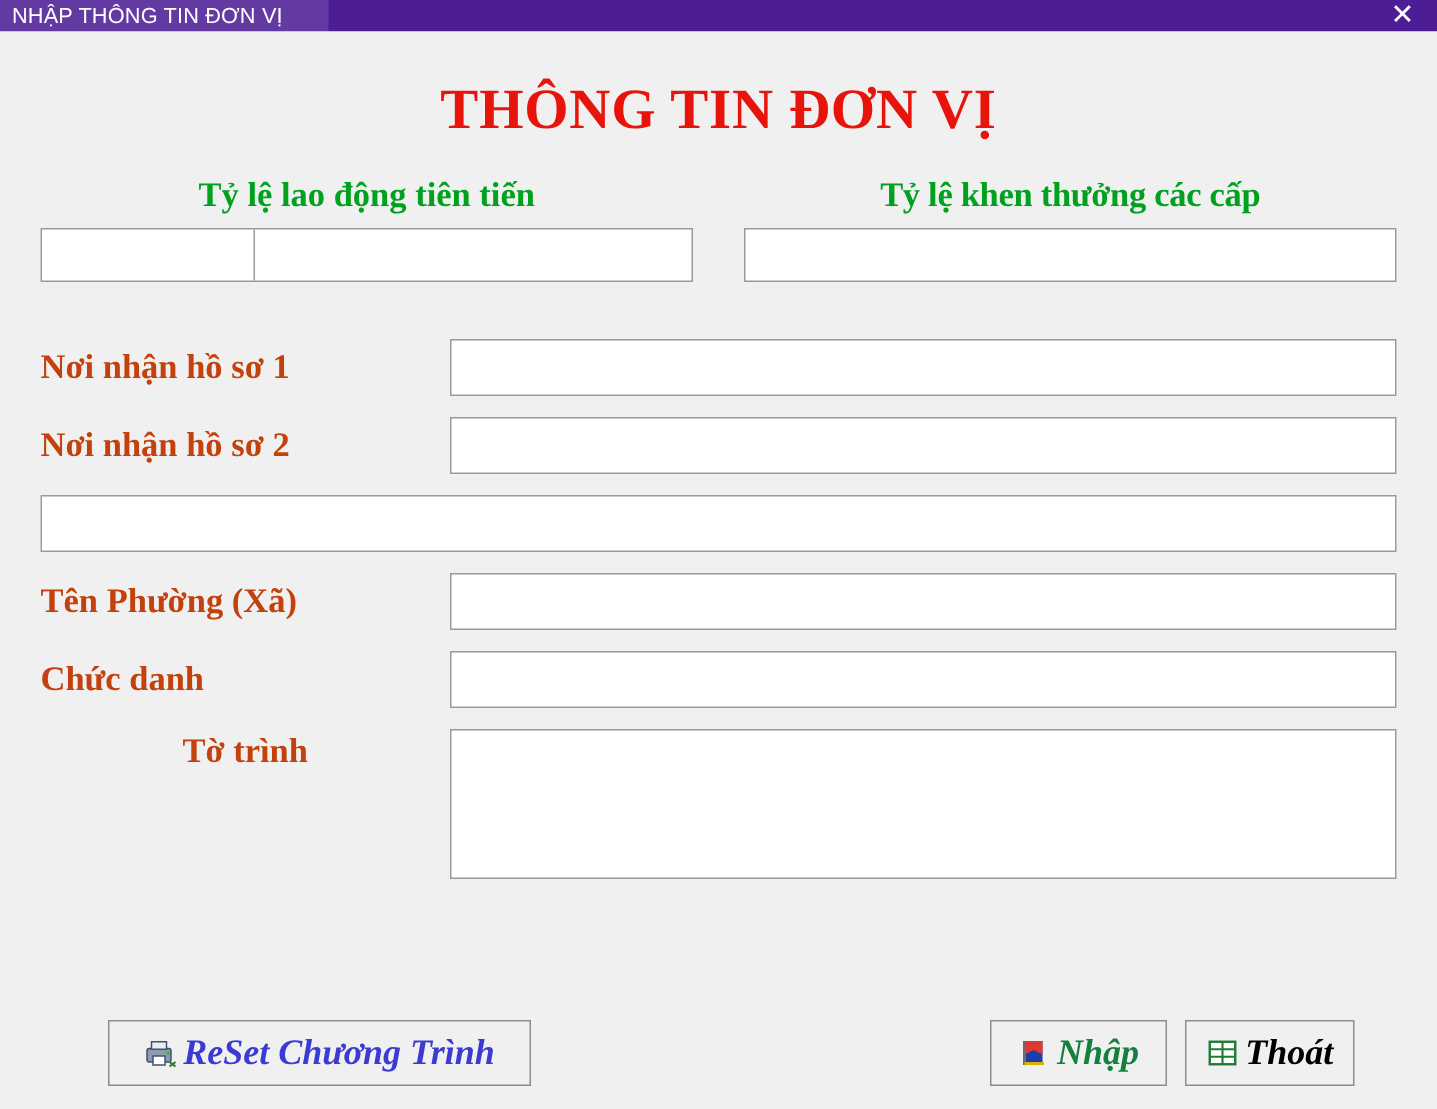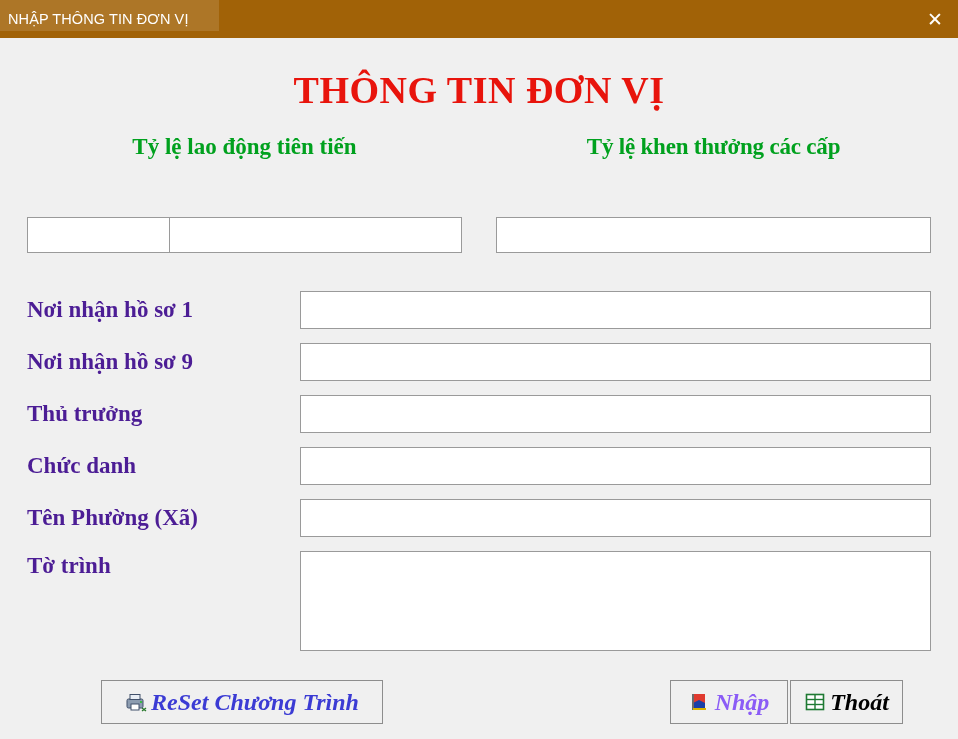--- a/index.html
+++ b/index.html
@@ -16,22 +16,22 @@
   .window {
     width: 958px;
     height: 739px;
     position: relative;
     background: #f0f0f0;
     display: flex;
     flex-direction: column;
   }
   
   .titlebar {
-    height: 38px;
-    background: #a16207;
+    height: 21px;
+    background: #4c1d95;
     display: flex;
     align-items: center;
     justify-content: space-between;
     flex: 0 0 auto;
     position: relative;
   }
   .titlebar-text {
     color: #ffffff;
     font-size: 14.5px;
     padding-left: 8px;
@@ -78,21 +78,20 @@
     display: flex;
     margin-top: 22px;
     padding: 0 27px;
     gap: 34px;
   }
   .ratio-col {
     flex: 1 1 0;
     display: flex;
     flex-direction: column;
     align-items: center;
-    gap: 48px;
   }
   .ratio-label {
     color: #00a11e;
     font-family: "Liberation Serif", serif;
     font-weight: bold;
     font-size: 23px;
     white-space: nowrap;
     margin-bottom: 9px;
     text-align: center;
   }
@@ -129,21 +128,21 @@
     padding: 0 27px 0 27px;
   }
   .field-row {
     display: flex;
     align-items: flex-start;
     margin-bottom: 14px;
   }
   .field-label {
     width: 273px;
     flex: 0 0 273px;
-    color: #4c1d95;
+    color: #c2410c;
     font-family: "Liberation Serif", serif;
     font-weight: bold;
     font-size: 23px;
     line-height: 1.1;
     padding-top: 6px;
     white-space: nowrap;
   }
   .field-input {
     flex: 1 1 auto;
     height: 38px;
@@ -154,21 +153,21 @@
     font-size: 17px;
     padding: 0 5px;
     outline: none;
   }
   .field-input.tall {
     height: 100px;
     resize: none;
     padding-top: 4px;
     line-height: 1.3;
   }
-  .field-row.textarea-row .field-label { padding-top: 2px; }
+  .field-row.textarea-row .field-label { padding-top: 2px; text-align: center; }
 
   
   .button-bar {
     position: absolute;
     left: 0;
     right: 0;
     bottom: 14px;
     height: 46px;
     padding: 0 27px;
     box-sizing: border-box;
@@ -184,29 +183,29 @@
     justify-content: center;
     gap: 4px;
     padding: 0 12px;
     box-sizing: border-box;
     font-family: "Liberation Serif", serif;
     font-weight: bold;
     font-style: italic;
     font-size: 24px;
   }
   #btn-reset {
-    margin-left: 74px;
+    margin-left: 45px;
     color: #3b3bd4;
     min-width: 282px;
   }
   .spacer { flex: 1 1 auto; }
   #btn-nhap {
-    color: #8b5cf6;
+    color: #15803d;
     min-width: 118px;
-    margin-right: 2px;
+    margin-right: 12px;
   }
   #btn-thoat {
     color: #000000;
     min-width: 113px;
     margin-right: 28px;
     text-align: center;
   }
   .btn-icon {
     display: inline-block;
     width: 22px;
@@ -254,36 +253,35 @@
     </div>
 
     <div class="fields">
 
       <div class="field-row">
         <div class="field-label">Nơi nhận hồ sơ 1</div>
         <input class="field-input" type="text" value="" style="">
       </div>
 
       <div class="field-row">
-        <div class="field-label">Nơi nhận hồ sơ 9</div>
-        <input class="field-input" type="text" value="" style="">
-      </div>
-
-      <div class="field-row">
-        <div class="field-label">Thủ trưởng</div>
+        <div class="field-label">Nơi nhận hồ sơ 2</div>
+        <input class="field-input" type="text" value="" style="">
+      </div>
+
+      <div class="field-row">
+        <input class="field-input" type="text" value="" style="">
+      </div>
+
+      <div class="field-row">
+        <div class="field-label">Tên Phường (Xã)</div>
         <input class="field-input" type="text" value="" style="">
       </div>
 
       <div class="field-row">
         <div class="field-label">Chức danh</div>
-        <input class="field-input" type="text" value="" style="">
-      </div>
-
-      <div class="field-row">
-        <div class="field-label">Tên Phường (Xã)</div>
         <input class="field-input" type="text" value="" style="">
       </div>
 
       <div class="field-row textarea-row">
         <div class="field-label">Tờ trình</div>
         <textarea class="field-input tall" style=""></textarea>
       </div>
 
     </div>
 

